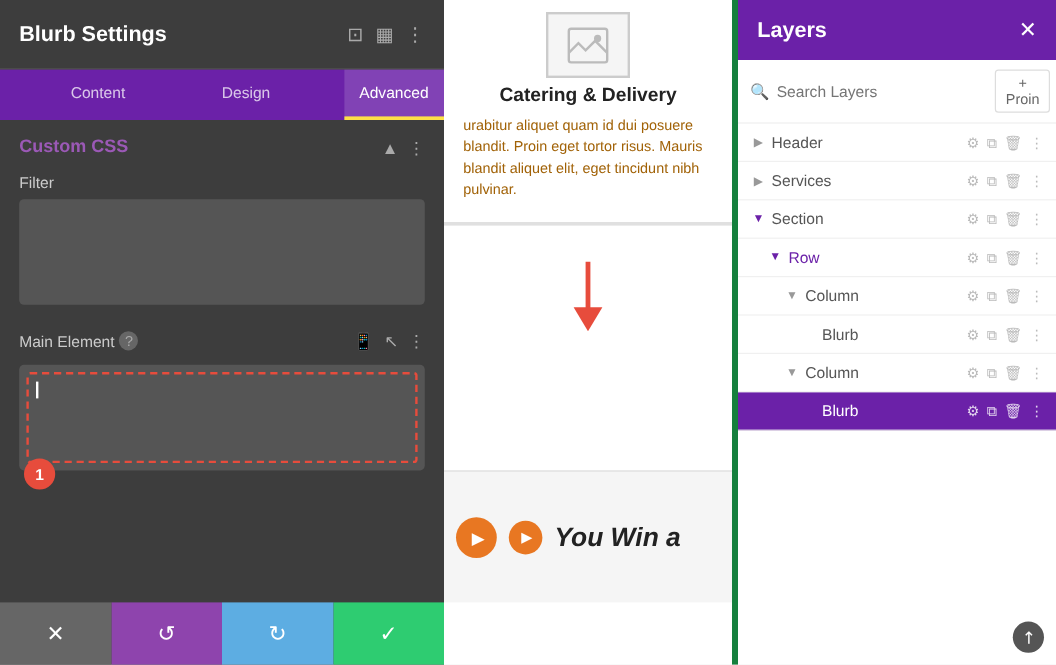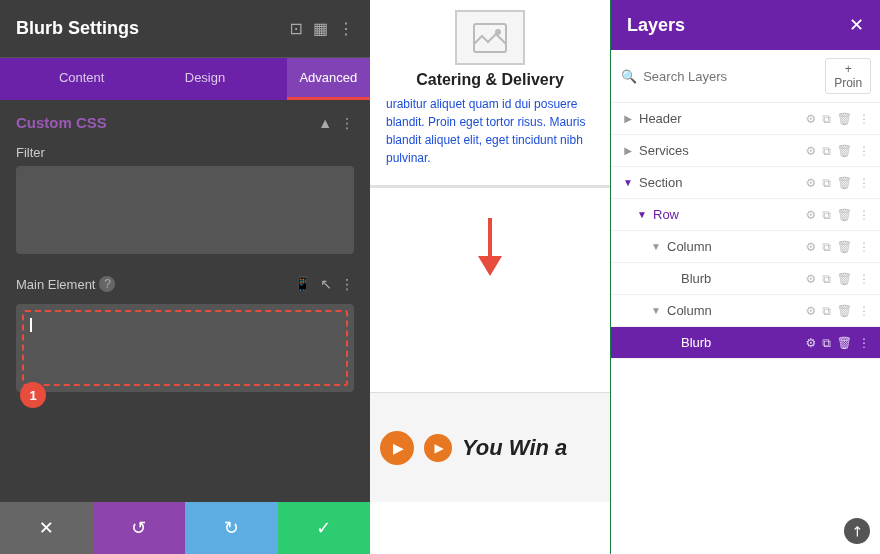--- a/index.html
+++ b/index.html
@@ -65,21 +65,21 @@
       font-size: 13px;
       font-weight: 500;
       cursor: pointer;
       border-bottom: 3px solid transparent;
       margin-left: 40px;
     }
 
     .tab.active {
       color: #fff;
       background: rgba(255,255,255,0.15);
-      border-bottom: 3px solid #ef4444;
+      border-bottom: 3px solid #fde047;
     }
 
     
     .section-header {
       display: flex;
       align-items: center;
       justify-content: space-between;
       padding: 14px 16px 10px;
       text-align: center;
     }
@@ -219,21 +219,21 @@
     .action-btn.save { background: #2ecc71; color: #fff; }
 
     
     .right-panel {
       position: absolute;
       right: 0;
       top: 0;
       width: 270px;
       bottom: 0;
       background: #fff;
-      border-left: 1px solid #15803d;
+      border-left: 5px solid #15803d;
       display: flex;
       flex-direction: column;
     }
 
     .layers-header {
       background: #6b21a8;
       padding: 14px 16px;
       display: flex;
       align-items: center;
       justify-content: space-between;
@@ -408,21 +408,21 @@
     <div style="width:70px;height:55px;margin:0 auto;border:2px solid #ccc;background:#f5f5f5;display:flex;align-items:center;justify-content:center;">
       <svg width="40" height="40" viewBox="0 0 40 40">
         <rect x="4" y="6" width="32" height="28" rx="2" fill="none" stroke="#bbb" stroke-width="2"></rect>
         <polyline points="4,26 12,18 18,24 26,16 36,26" fill="none" stroke="#bbb" stroke-width="2"></polyline>
         <circle cx="28" cy="14" r="3" fill="#bbb"></circle>
       </svg>
     </div>
   </div>
   <div style="padding:0 16px 8px;text-align:center;">
     <div style="font-size:16px;font-weight:700;color:#222;margin-bottom:6px;">Catering &amp; Delivery</div>
-    <div style="font-size:12px;color:#1d4ed8;line-height:1.5;text-align:left;">urabitur aliquet quam id dui posuere blandit. Proin eget tortor risus. Mauris blandit aliquet elit, eget tincidunt nibh pulvinar.</div>
+    <div style="font-size:12px;color:#a16207;line-height:1.5;text-align:left;">urabitur aliquet quam id dui posuere blandit. Proin eget tortor risus. Mauris blandit aliquet elit, eget tincidunt nibh pulvinar.</div>
   </div>
 
   <div style="height:3px;background:#e0e0e0;margin-top:10px;"></div>
 
   <div style="text-align:center;padding:30px 0 0;">
     <svg width="40" height="60" viewBox="0 0 40 60">
       <line x1="20" y1="0" x2="20" y2="44" stroke="#e74c3c" stroke-width="4"></line>
       <polygon points="20,58 8,38 32,38" fill="#e74c3c"></polygon>
     </svg>
   </div>

